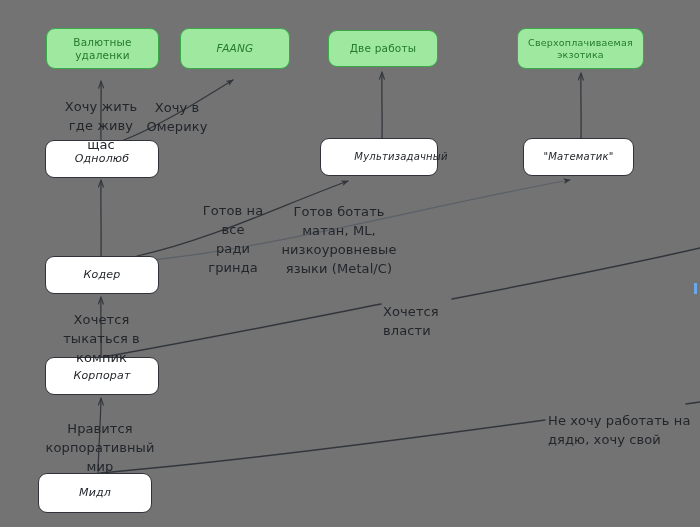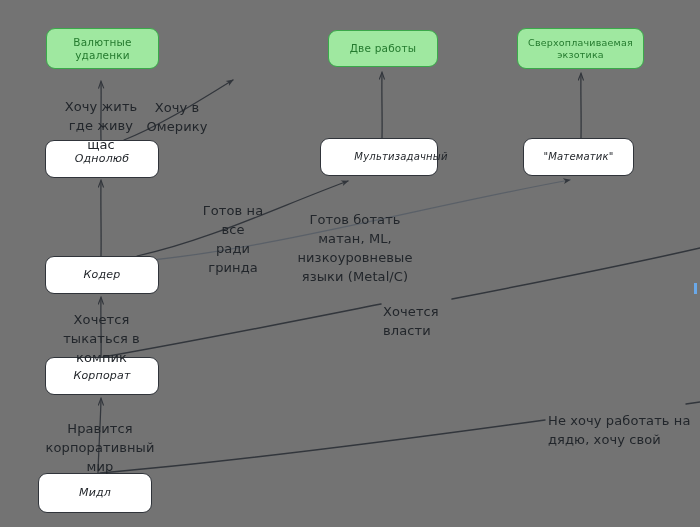--- a/index.html
+++ b/index.html
@@ -115,20 +115,23 @@
       <path d="M100,473 C230,462 400,440 545,420" stroke-width="1.4"></path>
       <path d="M700,402 L686,404" stroke-width="1.4"></path>
     </g>
   </svg>
 
   <div class="node node-green" style="left:46px; top:28px; width:113px; height:41px;">
     <span class="label">Валютные
 удаленки</span>
   </div>
 
+  <div class="node node-green" style="left:180px; top:28px; width:110px; height:41px; font-style:italic;">
+    <span class="label">FAANG</span>
+  </div>
 
   <div class="node node-green" style="left:328px; top:30px; width:110px; height:37px;text-align:center;">
     <span class="label">Две работы</span>
   </div>
 
   <div class="node node-green" style="left:517px; top:28px; width:127px; height:41px; font-size:9.5px;">
     <span class="label">Сверхоплачиваемая
 экзотика</span>
   </div>
 
@@ -158,21 +161,21 @@
 
   <div class="edge-label" style="left:60px; top:98px; width:82px;">Хочу жить
 где живу щас</div>
 
   <div class="edge-label" style="left:143px; top:99px; width:68px;">Хочу в Омерику</div>
 
 
   <div class="edge-label" style="left:194px; top:202px; width:78px;">Готов на все
 ради гринда</div>
 
-  <div class="edge-label" style="left:280px; top:203px; width:150px;margin-top:8px;">Готов  ботать
+  <div class="edge-label" style="left:264px; top:203px; width:150px;">Готов  ботать
 матан, ML,
 низкоуровневые языки (Metal/C)</div>
 
   <div class="edge-label" style="left:45px; top:311px; width:113px;">Хочется тыкаться в
 компик</div>
 
   <div class="edge-label left" style="left:383px; top:303px; width:70px;">Хочется власти</div>
 
   <div class="edge-label" style="left:42px; top:420px; width:116px;">Нравится
 корпоративный мир</div>

